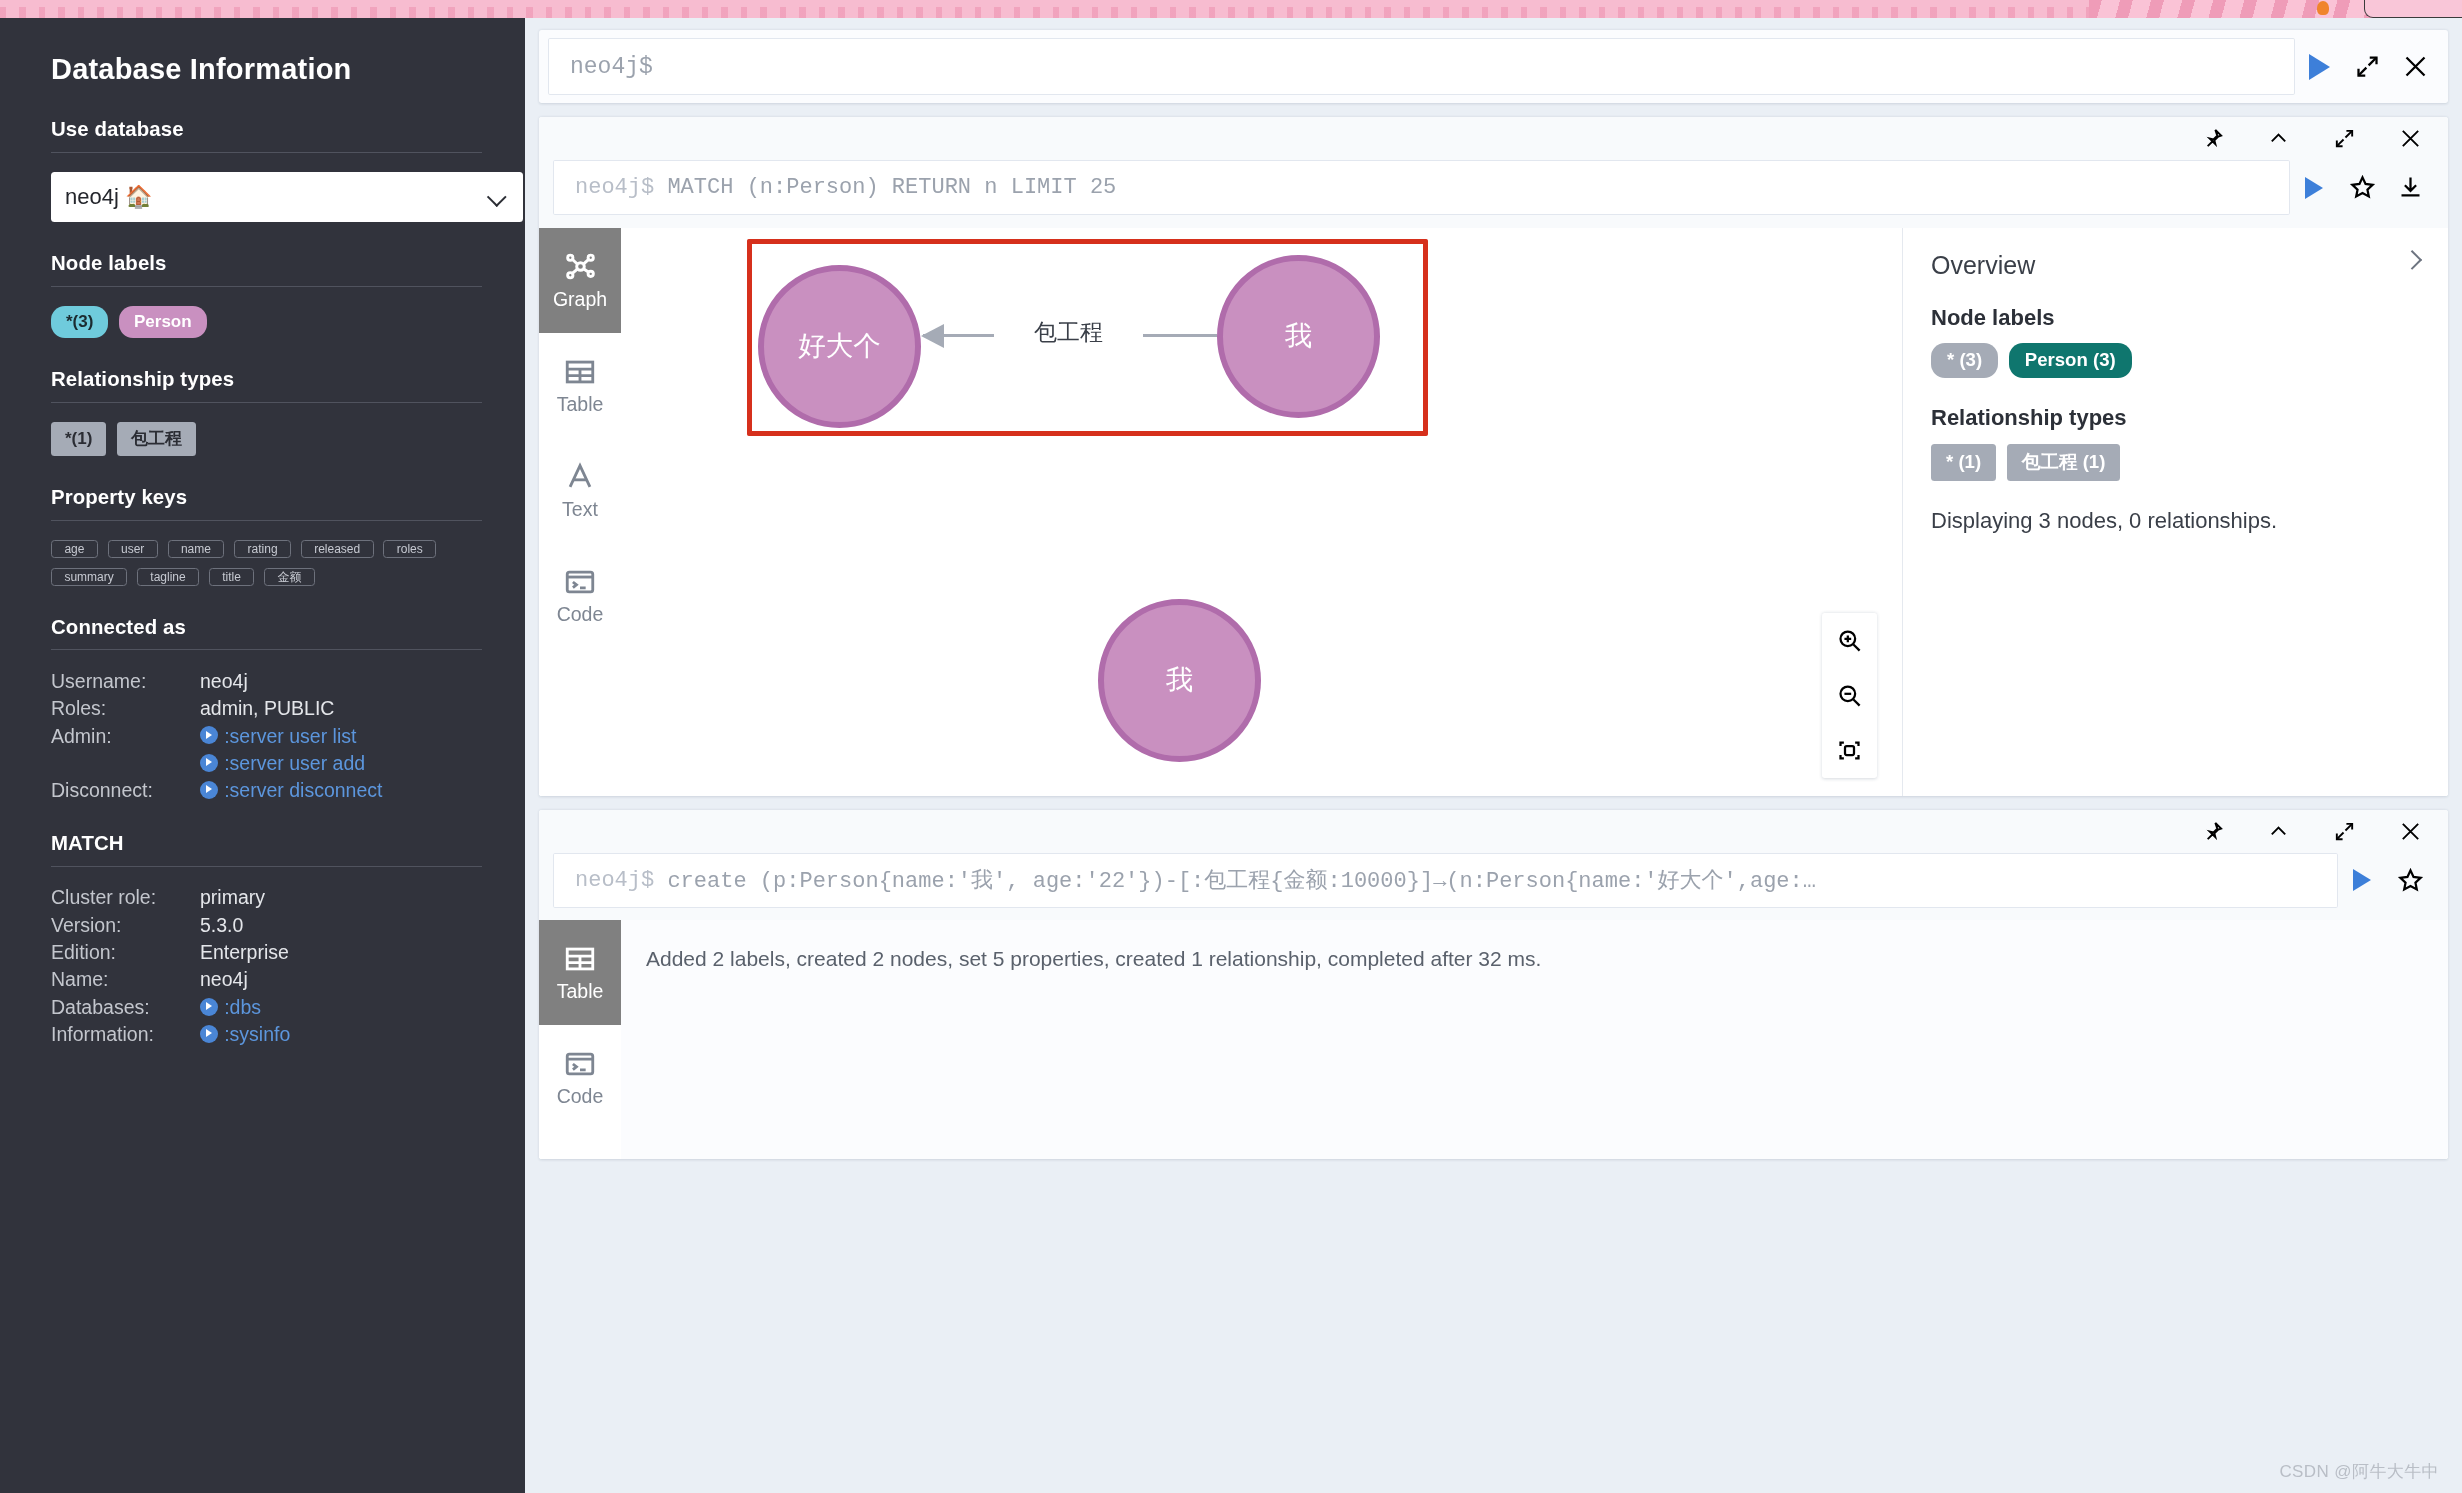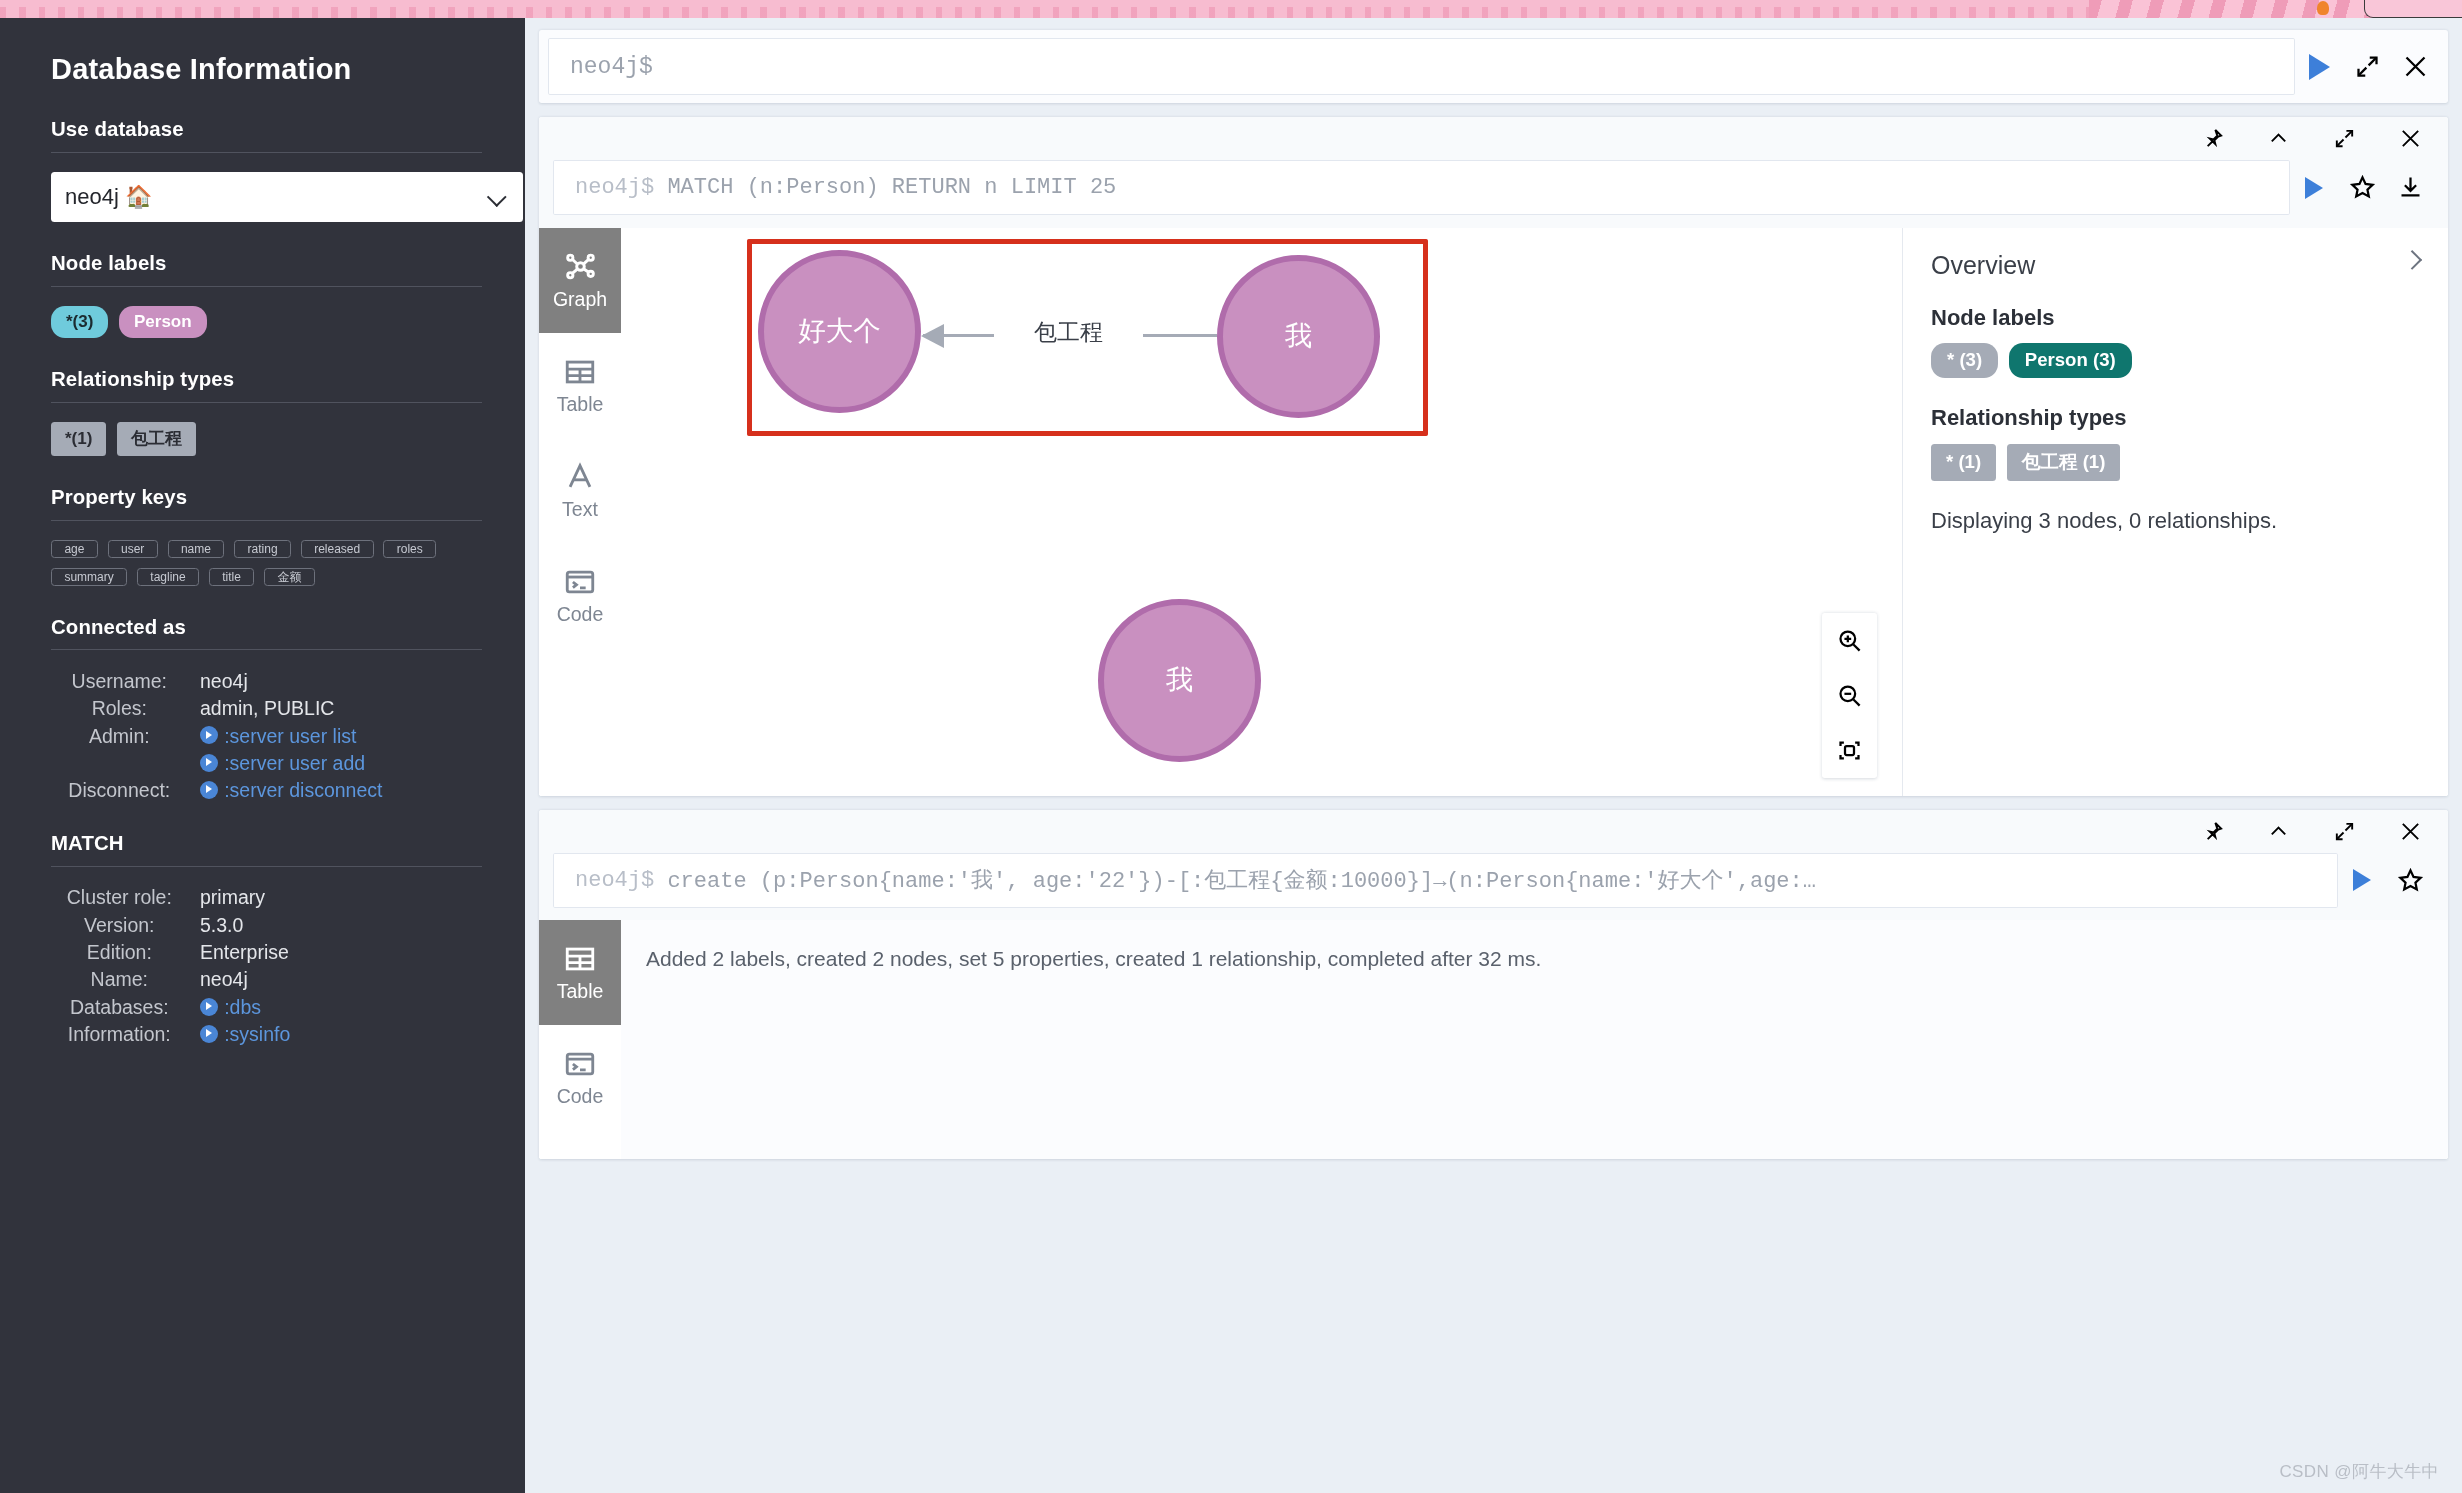--- a/index.html
+++ b/index.html
@@ -96,21 +96,21 @@
 
   .pk-chips { display: flex; flex-wrap: wrap; gap: 9.8px; max-width: 417px; }
   .pk {
     font-size: 12px; color: #c7cad2;
     border: 0.9px solid #6d717c; border-radius: 3.5px;
     padding: 6.2px 12.4px; line-height: 1;
     display: inline-flex; align-items: center; height: 18px;
   }
 
   .kv { display: flex; margin-bottom: 4.4px; font-size: 19.5px; color: #d7d9de; }
-  .kv .k { width: 149px; text-align: center; padding-right: 12.4px; color: #c3c6cd; flex:0 0 149px;}
+  .kv .k { width: 149px; text-align: left; padding-right: 12.4px; color: #c3c6cd; flex:0 0 149px;}
   .kv .v { color: #e4e6ea; }
   .kv .v.link { color: #5c96dd; }
   .play {
     display: inline-block; width: 18px; height: 18px; border-radius: 50%;
     background: #4a86d6; position: relative; margin-right: 6.2px; top: 1.8px;
   }
   .play::after {
     content: ""; position: absolute; left: 6.2px; top: 4.4px;
     border-left: 6.2px solid #fff; border-top: 4.4px solid transparent;
     border-bottom: 4.4px solid transparent;
@@ -202,21 +202,21 @@
     flex: 1; position: relative; background: #ffffff; overflow: hidden;
   }
 
   
   .node {
     position: absolute; border-radius: 50%;
     background: #c990c0; border: 6.2px solid #b濃; 
     display: flex; align-items: center; justify-content: center;
     color: #ffffff; font-size: 27.5px;
   }
-  .node.n1 { left: 137px; top: 22px; width: 163px; height: 163px; }
+  .node.n1 { left: 137px; top: 37px; width: 163px; height: 163px; }
   .node.n2 { left: 596px; top: 27px; width: 163px; height: 163px; }
   .node.n3 { left: 477px; top: 371px; width: 163px; height: 163px; }
 
   .selbox {
     position: absolute;
     left: 126px; top: 11.5px; width: 681px; height: 197px;
     border: 5.3px solid #d6301c; border-radius: 1.8px;
     pointer-events: none;
   }
   .rel-line {

